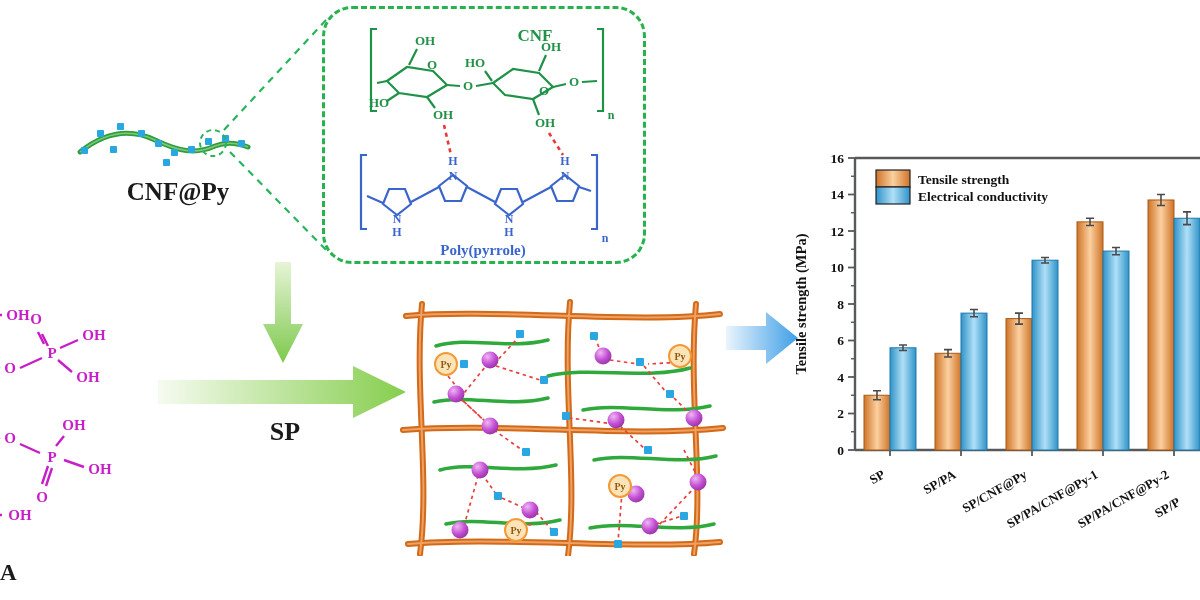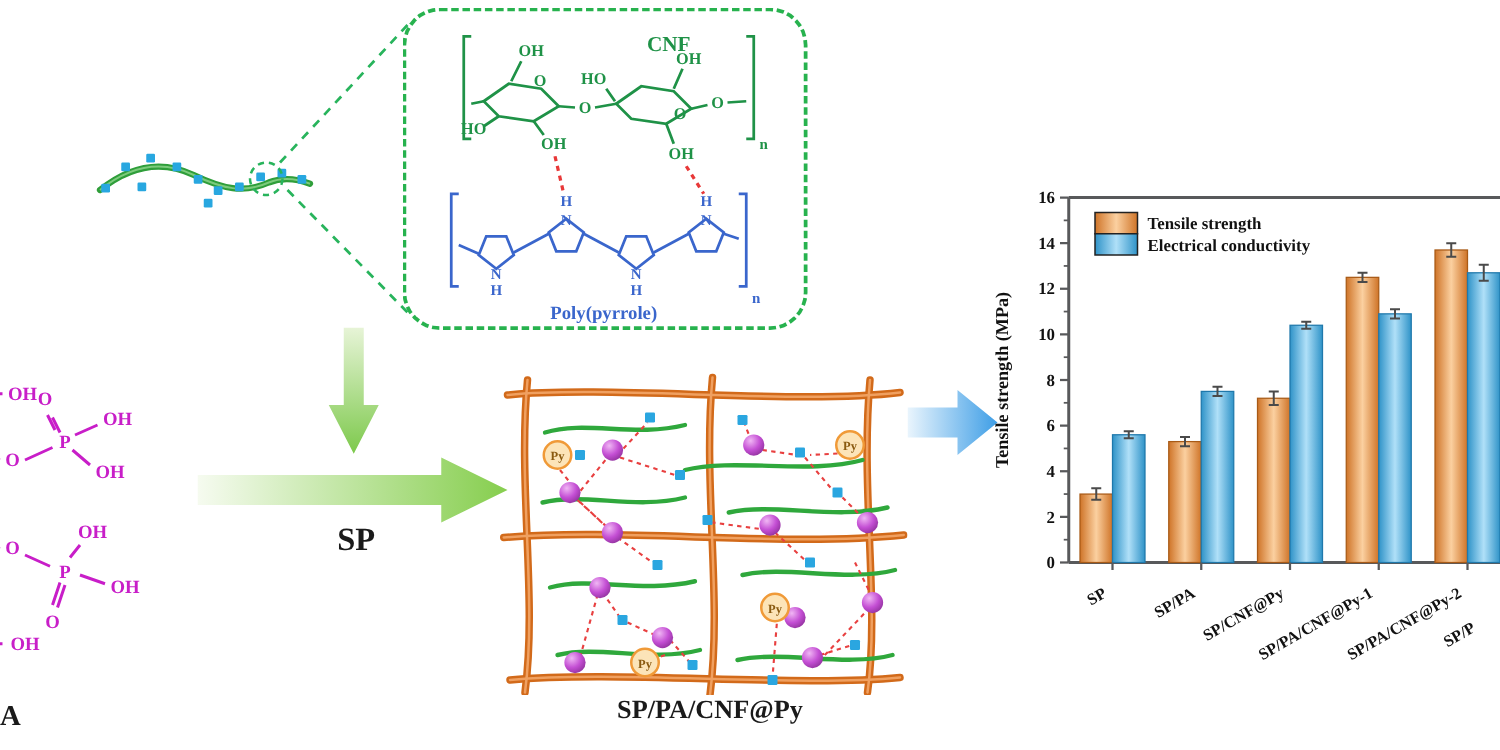--- a/index.html
+++ b/index.html
@@ -35,20 +35,21 @@
         <rect x="101" y="39" width="7" height="7" rx="1"></rect>
       <rect x="118" y="36" width="7" height="7" rx="1"></rect>
         <rect x="135" y="28" width="7" height="7" rx="1"></rect>
       <rect x="152" y="25" width="7" height="7" rx="1"></rect>
         <rect x="168" y="30" width="7" height="7" rx="1"></rect>
       <rect x="40" y="36" width="7" height="7" rx="1"></rect>
         <rect x="93" y="49" width="7" height="7" rx="1"></rect>
     </g>
     <circle cx="143" cy="33" r="13" stroke="#28b45c" stroke-width="2" stroke-dasharray="5,4" fill="none"></circle>
   </svg>
+  <div class="abs lbl lbl-cnfpy">CNF@Py</div>
 
   <div class="abs dashed-box">
     <svg width="316" height="250" viewBox="0 0 316 250" style="position:absolute;left:0;top:0">
 
       <g stroke="#1f9247" stroke-width="2.2" fill="none">
         <path d="M52,20 L46,20 L46,102 L52,102"></path>
         <path d="M272,20 L278,20 L278,102 L272,102"></path>
         <polygon points="62,72 82,58 108,62 122,76 102,88 74,84"></polygon>
         <polygon points="168,74 188,60 214,64 228,78 208,90 180,86"></polygon>
         <path d="M52,74 L62,72 M122,76 L135,77 M151,77 L168,74 M228,78 L241,75 M257,73 L272,72
@@ -223,21 +224,20 @@
       <circle cx="222" cy="188" r="11" fill="#fce4b8" stroke="#f09a38" stroke-width="2"></circle>
       <circle cx="118" cy="232" r="11" fill="#fce4b8" stroke="#f09a38" stroke-width="2"></circle>
       <g fill="#8a5a10" font-size="10" text-anchor="middle">
         <text x="48" y="70">Py</text>
         <text x="282" y="62">Py</text>
         <text x="222" y="192">Py</text>
         <text x="118" y="236">Py</text>
       </g>
     </g>
   </svg>
-  <div class="abs lbl lbl-net">SP/PA/CNF@Py</div>
 
   <svg class="abs" style="left:726px;top:306px" width="78" height="64" viewBox="0 0 78 64">
     <defs>
         <linearGradient id="gbl" x1="0" y1="0" x2="1" y2="0">
       <stop offset="0" stop-color="#eaf5fd"></stop>
           <stop offset="1" stop-color="#3e9ee6"></stop>
         </linearGradient>
       </defs>
     <polygon points="0,20 40,20 40,6 72,32 40,58 40,44 0,44" fill="url(#gbl)"></polygon>
   </svg>

